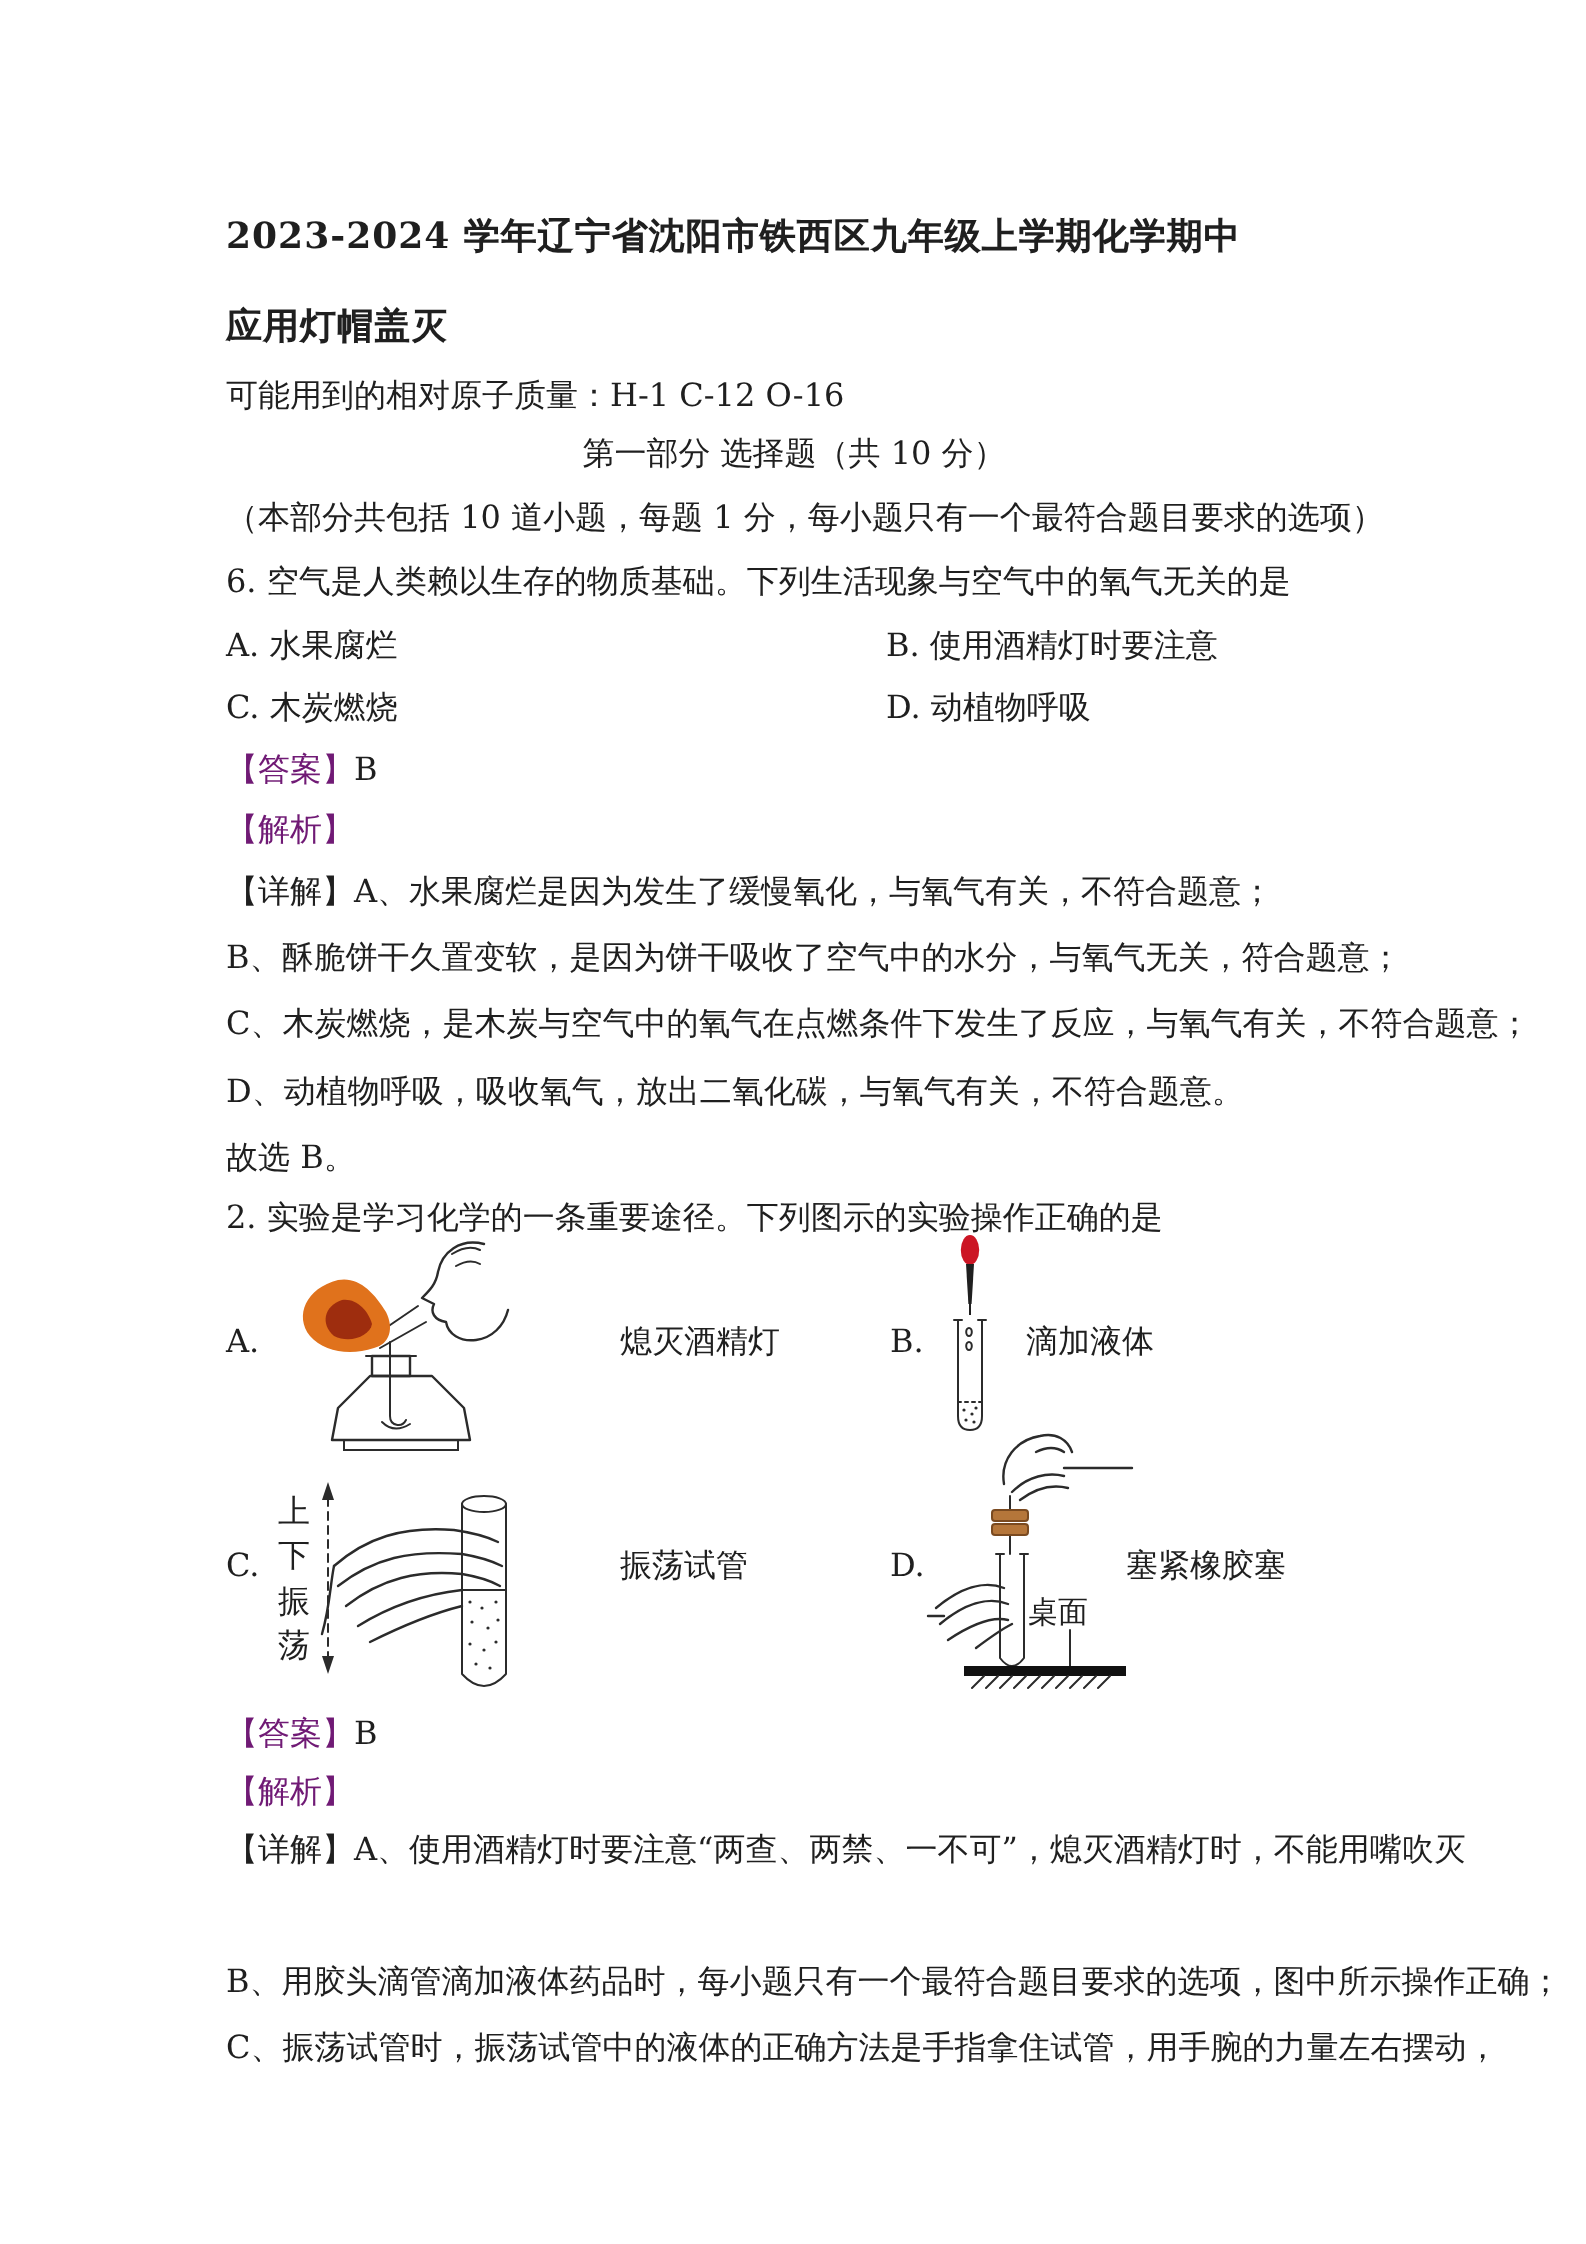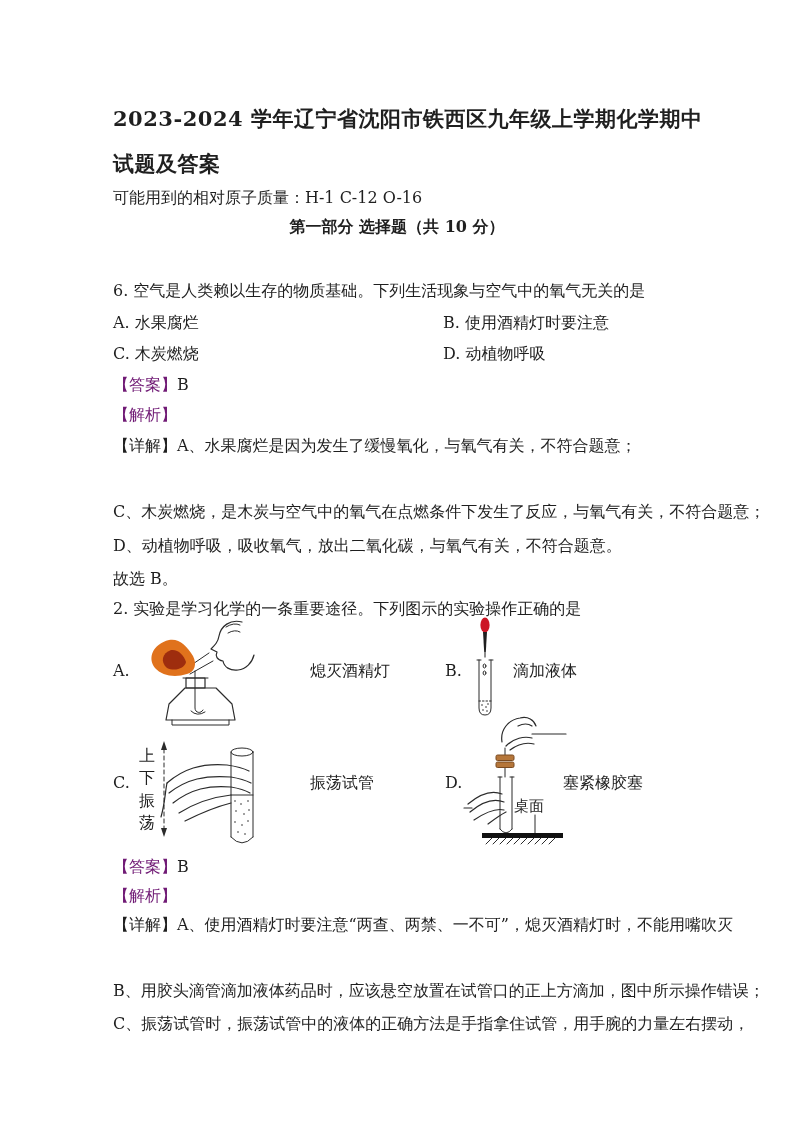--- a/index.html
+++ b/index.html
@@ -1,49 +1,51 @@
 <!DOCTYPE html>
 <html><head>
 <meta charset="utf-8">
 <style>
   html,body{margin:0;padding:0;background:#ffffff;}
   .page{
     position:relative;width:793px;height:1122px;background:#ffffff;overflow:hidden;
     font-family:"DejaVu Serif","Liberation Serif",serif;color:#1f1f1f;
   }
   .l{position:absolute;left:113px;font-size:16px;line-height:33px;white-space:nowrap;}
-  .title{font-size:21px;font-weight:700;line-height:45px;letter-spacing:0.5px;}
-  .center{width:568px;text-align:center;font-weight:bold;}
+  .title{font-size:18px;font-weight:700;line-height:45px;letter-spacing:0.5px;}
+  .center{width:568px;text-align:center;}
   .blue{color:#701a75;}
   .fig{position:absolute;}
   .sk{stroke:#2b2b2b;stroke-width:1.2;fill:none;stroke-linecap:round;stroke-linejoin:round;}
   .skt{stroke:#2b2b2b;stroke-width:1;fill:none;stroke-linecap:round;}
   .figtext{font-family:"DejaVu Serif","Liberation Serif",serif;fill:#1f1f1f;}
 </style>
 </head>
 <body>
 
 <div class="page">
 
   <div class="l title" style="top:96px">2023-2024 学年辽宁省沈阳市铁西区九年级上学期化学期中</div>
-  <div class="l title" style="top:141px">试题及答案</div>
+  <div class="l title" style="top:141px">应用灯帽盖灭</div>
 
   <div class="l" style="top:181px">可能用到的相对原子质量：H-1 C-12 O-16</div>
 
   <div class="l center" style="top:210px">第一部分 选择题（共 10 分）</div>
+  <div class="l" style="top:242px">（本部分共包括 10 道小题，每题 1 分，每小题只有一个最符合题目要求的选项）</div>
 
   <div class="l" style="top:274px">6. 空气是人类赖以生存的物质基础。下列生活现象与空气中的氧气无关的是</div>
   <span class="l" style="top:306px">A. 水果腐烂</span>
   <span class="l" style="top:306px;left:443px">B. 使用酒精灯时要注意</span>
   <span class="l" style="top:337px">C. 木炭燃烧</span>
   <span class="l" style="top:337px;left:443px">D. 动植物呼吸</span>
 
   <div class="l" style="top:368px"><span class="blue">【答案】</span><span>B</span></div>
   <div class="l" style="top:398px"><span class="blue">【解析】</span></div>
   <div class="l" style="top:429px"><span>【详解】</span><span>A、水果腐烂是因为发生了缓慢氧化，与氧气有关，不符合题意；</span></div>
+  <div class="l" style="top:462px">B、酥脆饼干久置变软，是因为饼干吸收了空气中的水分，与氧气无关，符合题意；</div>
   <div class="l" style="top:495px">C、木炭燃烧，是木炭与空气中的氧气在点燃条件下发生了反应，与氧气有关，不符合题意；</div>
   <div class="l" style="top:529px">D、动植物呼吸，吸收氧气，放出二氧化碳，与氧气有关，不符合题意。</div>
   <div class="l" style="top:562px">故选 B。</div>
 
   <div class="l" style="top:592px">2. 实验是学习化学的一条重要途径。下列图示的实验操作正确的是</div>
 
   <span class="l" style="top:654px">A.</span>
 
   <svg class="fig" style="left:145px;top:616px" width="125" height="120" viewBox="0 0 125 120">
 
@@ -166,16 +168,16 @@
 
     <rect x="20" y="121" width="81" height="5" fill="#111111"></rect>
     <path class="skt" d="M24,132 L30,126 M31,132 L37,126 M38,132 L44,126 M45,132 L51,126 M52,132 L58,126 M59,132 L65,126 M66,132 L72,126 M73,132 L79,126 M80,132 L86,126 M87,132 L93,126"></path>
   </svg>
 
   <span class="l" style="top:766px;left:563px">塞紧橡胶塞</span>
 
   <div class="l" style="top:850px"><span class="blue">【答案】</span><span>B</span></div>
   <div class="l" style="top:879px"><span class="blue">【解析】</span></div>
   <div class="l" style="top:908px"><span>【详解】</span><span>A、使用酒精灯时要注意“两查、两禁、一不可”，熄灭酒精灯时，不能用嘴吹灭</span></div>
-  <div class="l" style="top:974px">B、用胶头滴管滴加液体药品时，应该悬空放置在试管口的正上方滴加，图中所示操作错误；</div>
+  <div class="l" style="top:974px">B、用胶头滴管滴加液体药品时，每小题只有一个最符合题目要求的选项，图中所示操作正确；</div>
   <div class="l" style="top:1007px">C、振荡试管时，振荡试管中的液体的正确方法是手指拿住试管，用手腕的力量左右摆动，</div>
 
 </div>
 
 </body></html>

